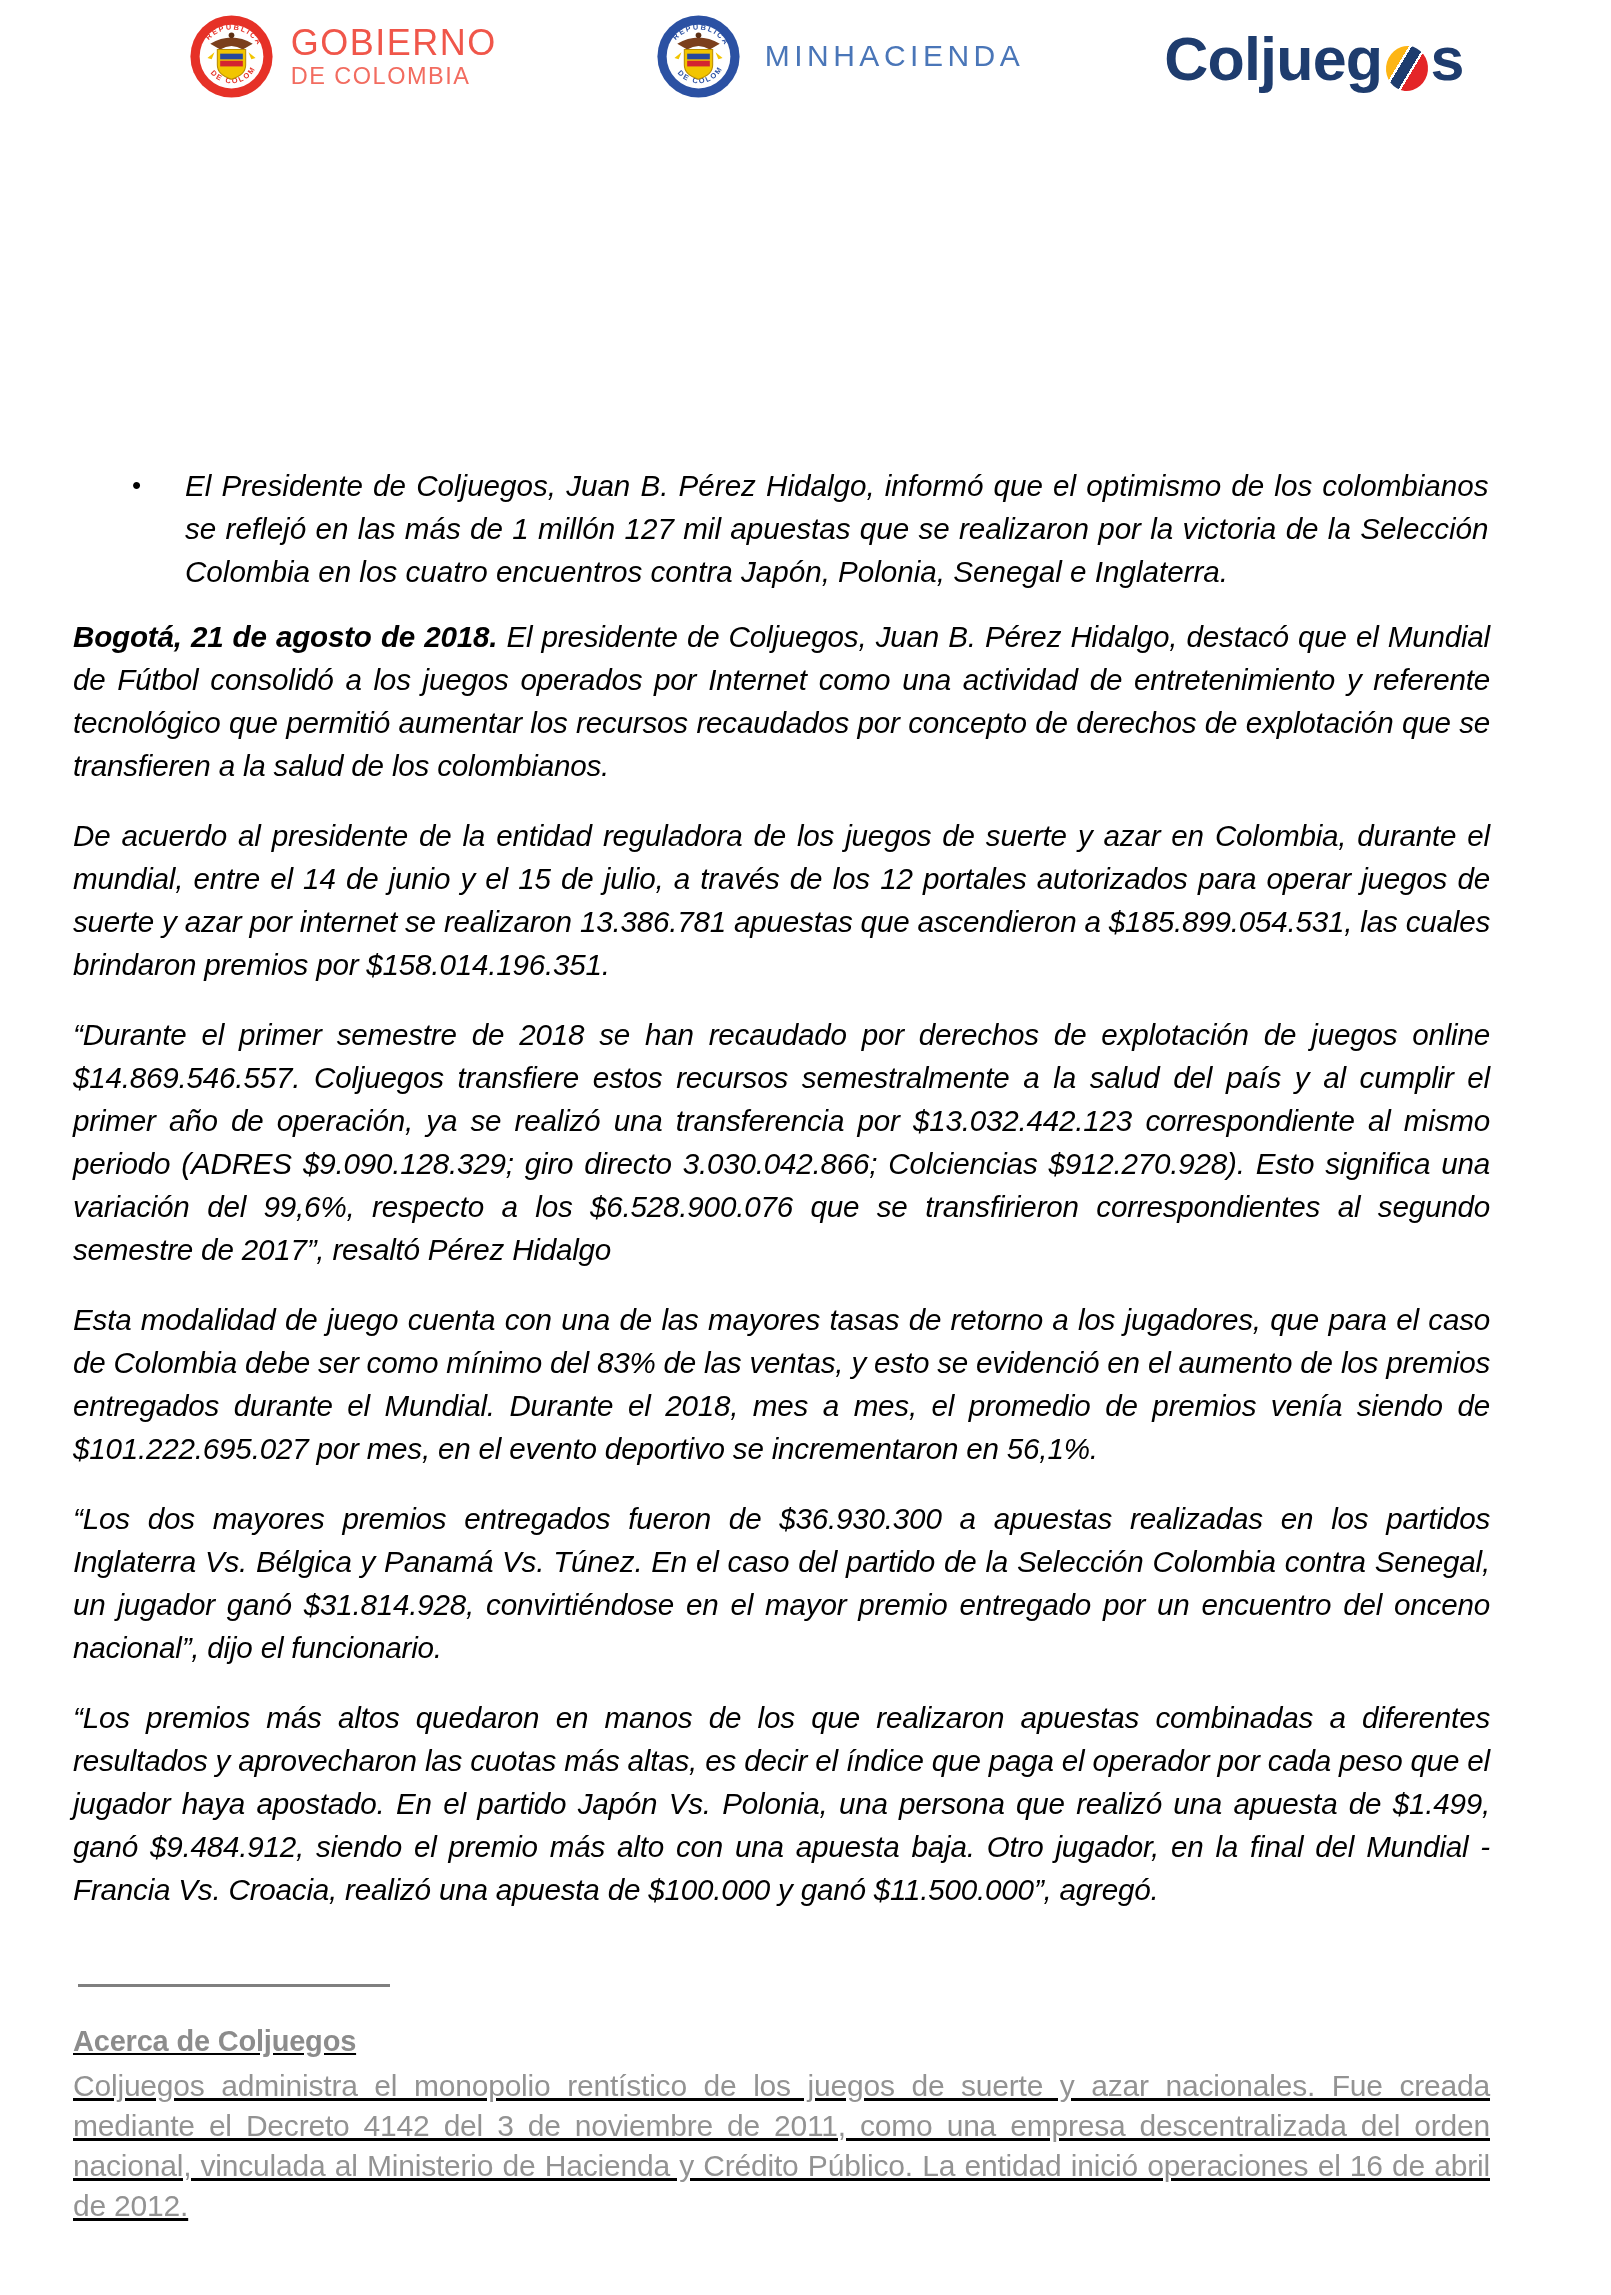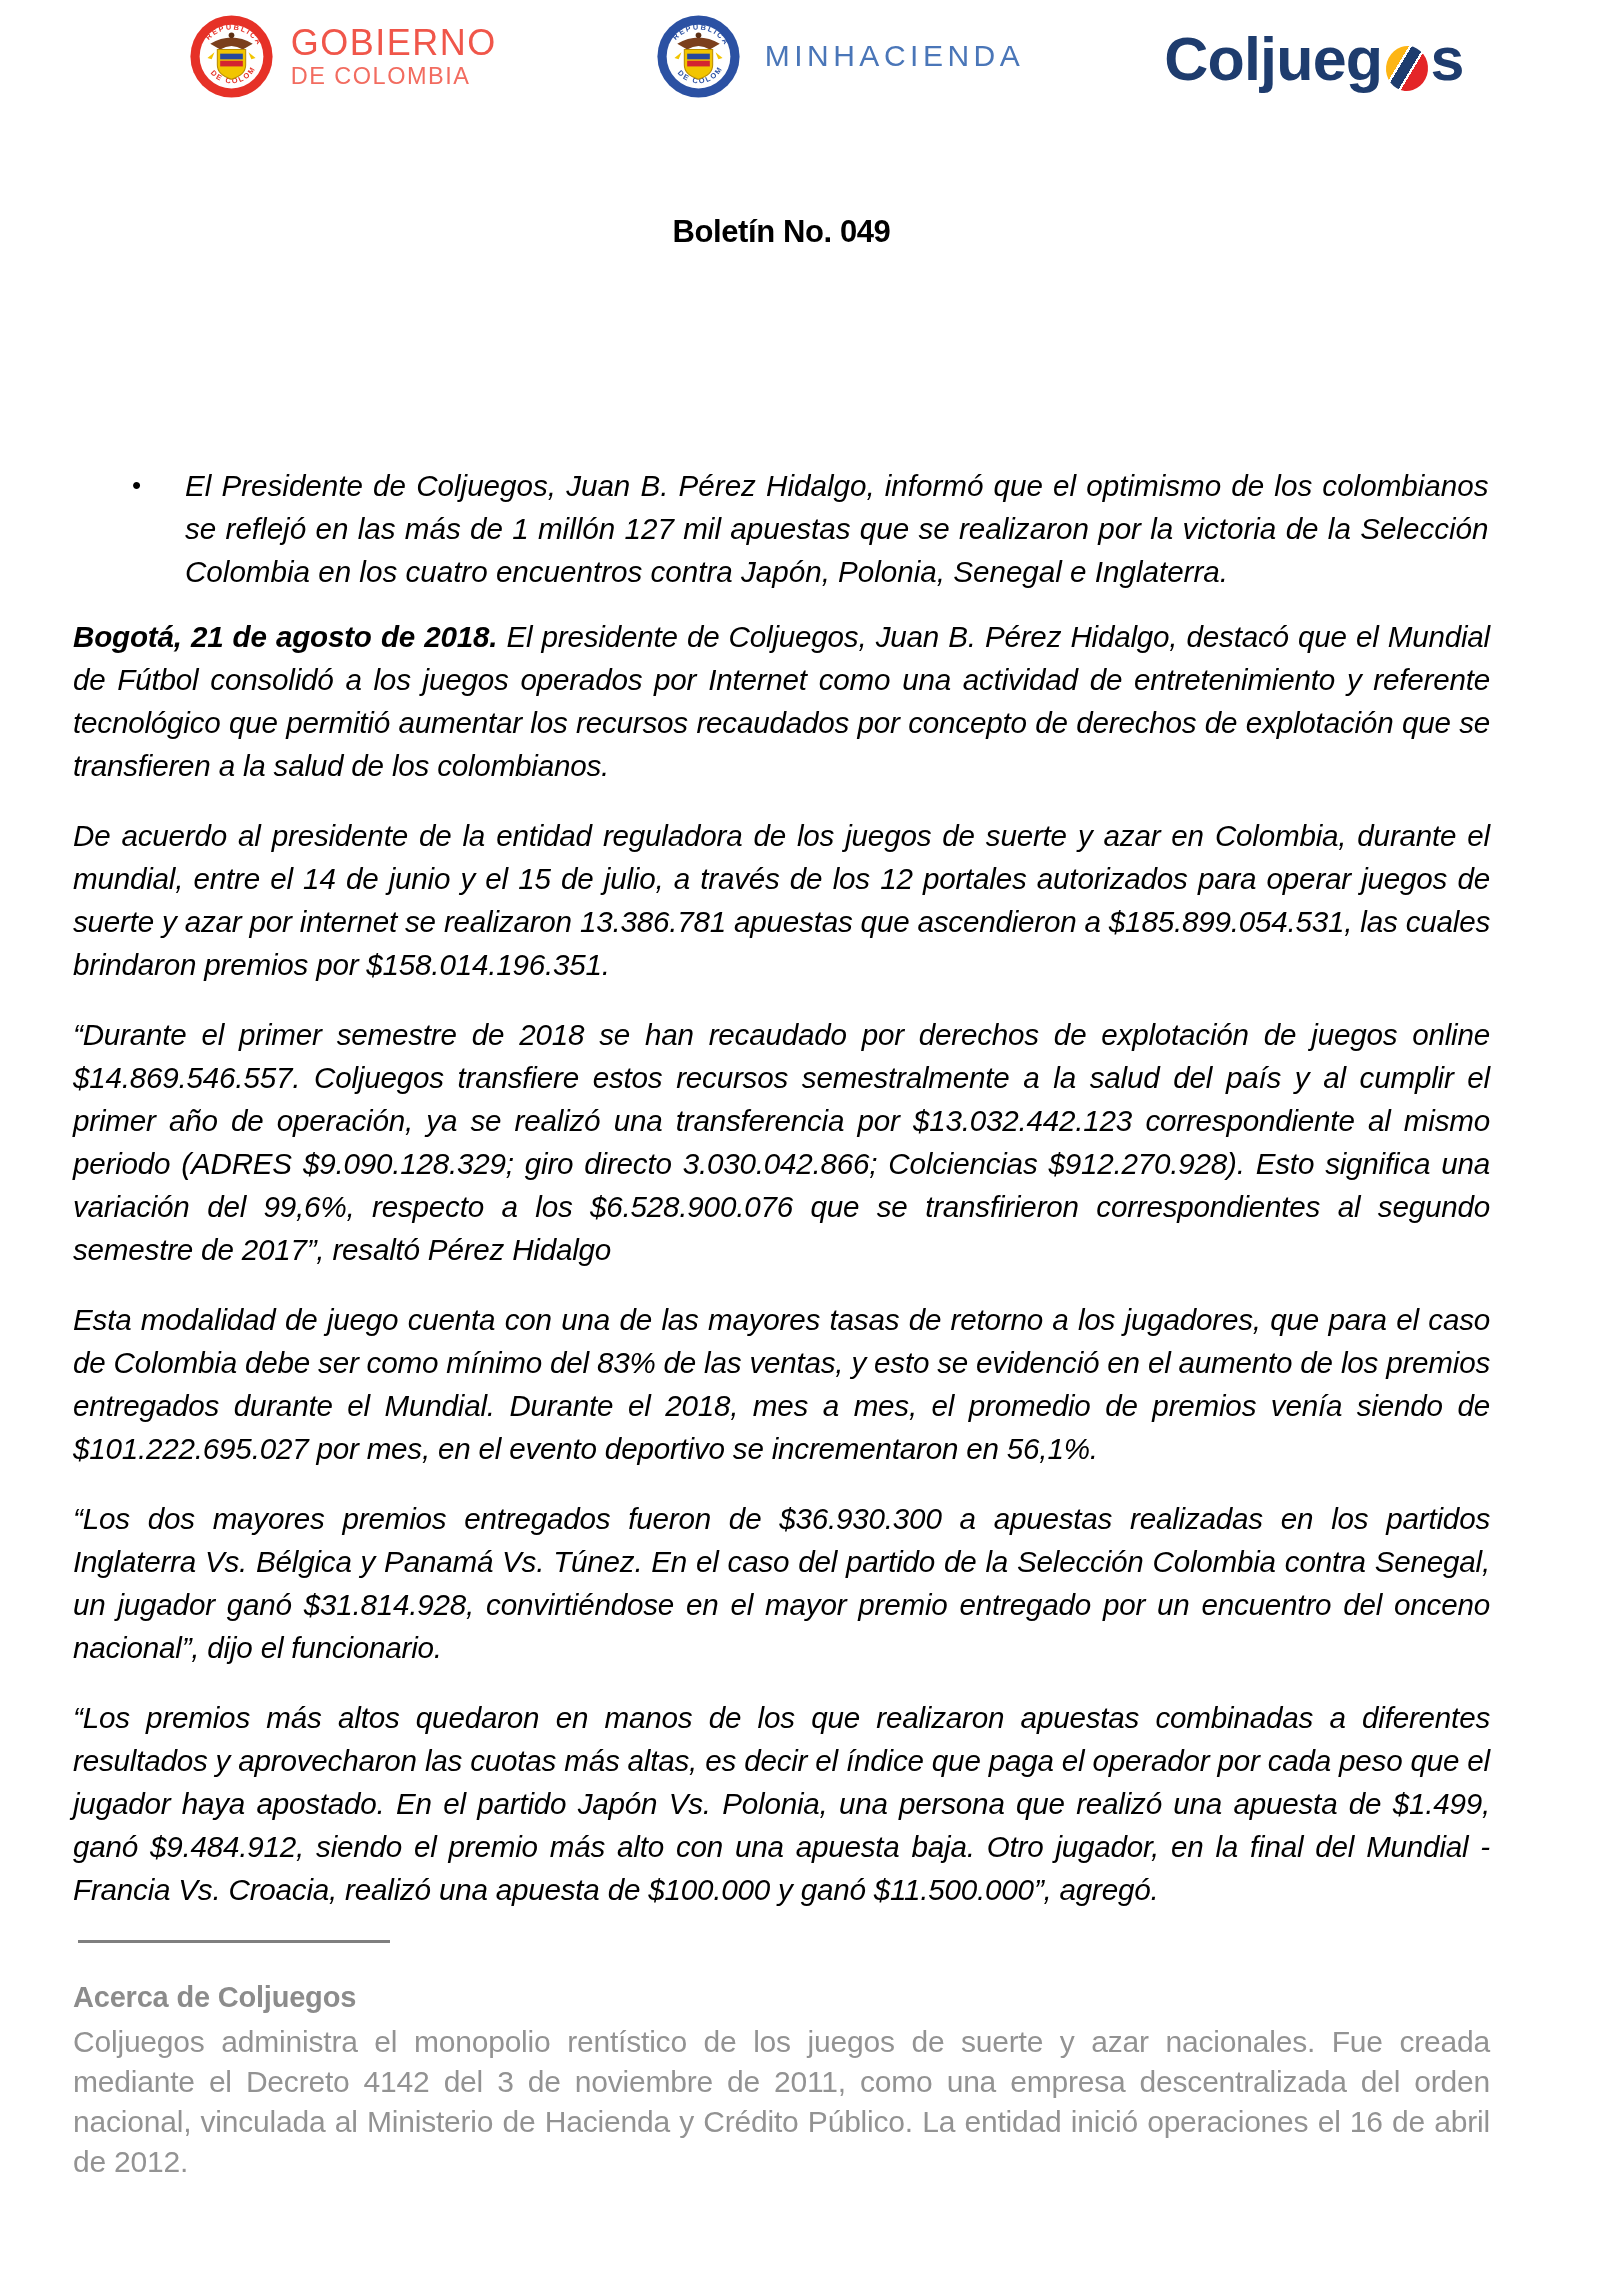--- a/index.html
+++ b/index.html
@@ -47,21 +47,21 @@
   }
   .bullet-dot{flex:0 0 auto;width:53px;padding-left:59px;font-style:normal;font-size:26px;}
   .bullet-text{flex:1 1 auto;text-align:justify;padding-right:1.5px;}
   
   .body-copy{
     position:absolute;top:615px;left:73px;width:1417px;
     font-size:29.6px;line-height:43px;letter-spacing:-0.2px;
   }
   .para{margin:0 0 27px 0;text-align:justify;font-style:italic;}
   
-  .footer{position:absolute;top:1940px;left:73px;width:1417px;}
+  .footer{position:absolute;top:1984px;left:73px;width:1417px;text-decoration:underline;}
   .divider{width:312px;height:3px;background:#7f7f7f;margin-left:4.5px;}
   .about-heading{margin-top:38px;font-size:29px;font-weight:bold;color:#8c8c8c;letter-spacing:-0.2px;}
   .about-text{margin:7.6px 0 0 0;font-size:30px;line-height:40px;color:#939393;text-align:justify;letter-spacing:-0.2px;}
   .contact{margin:15px 0 0 0;font-size:29px;line-height:38px;color:#000;}
   .contact b{letter-spacing:-0.2px;}
   .seal-arc-text{font-size:10.5px;letter-spacing:2.5px;font-weight:bold;}
 </style>
 </head>
 <body>
 
@@ -114,21 +114,20 @@
       <div class="minha-text">MINHACIENDA</div>
     </div>
 
     <div class="coljuegos">
       <span>Coljueg</span>
         <span class="ball"></span>
         <span>s</span>
     </div>
   </header>
 
-  <div class="bulletin-no">Boletín No. 049</div>
 
 
   <div class="bullet-row">
     <span class="bullet-dot">•</span>
     <span class="bullet-text">El Presidente de Coljuegos, Juan B. Pérez Hidalgo, informó que el optimismo de los colombianos se reflejó en las más de 1 millón 127 mil apuestas que se realizaron por la victoria de la Selección Colombia en los cuatro encuentros contra Japón, Polonia, Senegal e Inglaterra.</span>
   </div>
 
   <div class="body-copy">
     <p class="para"><b>Bogotá, 21 de agosto de 2018. </b><span>El presidente de Coljuegos, Juan B. Pérez Hidalgo, destacó que el Mundial de Fútbol consolidó a los juegos operados por Internet como una actividad de entretenimiento y referente tecnológico que permitió aumentar los recursos recaudados por concepto de derechos de explotación que se transfieren a la salud de los colombianos.</span></p>
     <p class="para">De acuerdo al presidente de la entidad reguladora de los juegos de suerte y azar en Colombia, durante el mundial, entre el 14 de junio y el 15 de julio, a través de los 12 portales autorizados para operar juegos de suerte y azar por internet se realizaron 13.386.781 apuestas que ascendieron a $185.899.054.531, las cuales brindaron premios por $158.014.196.351.</p>

